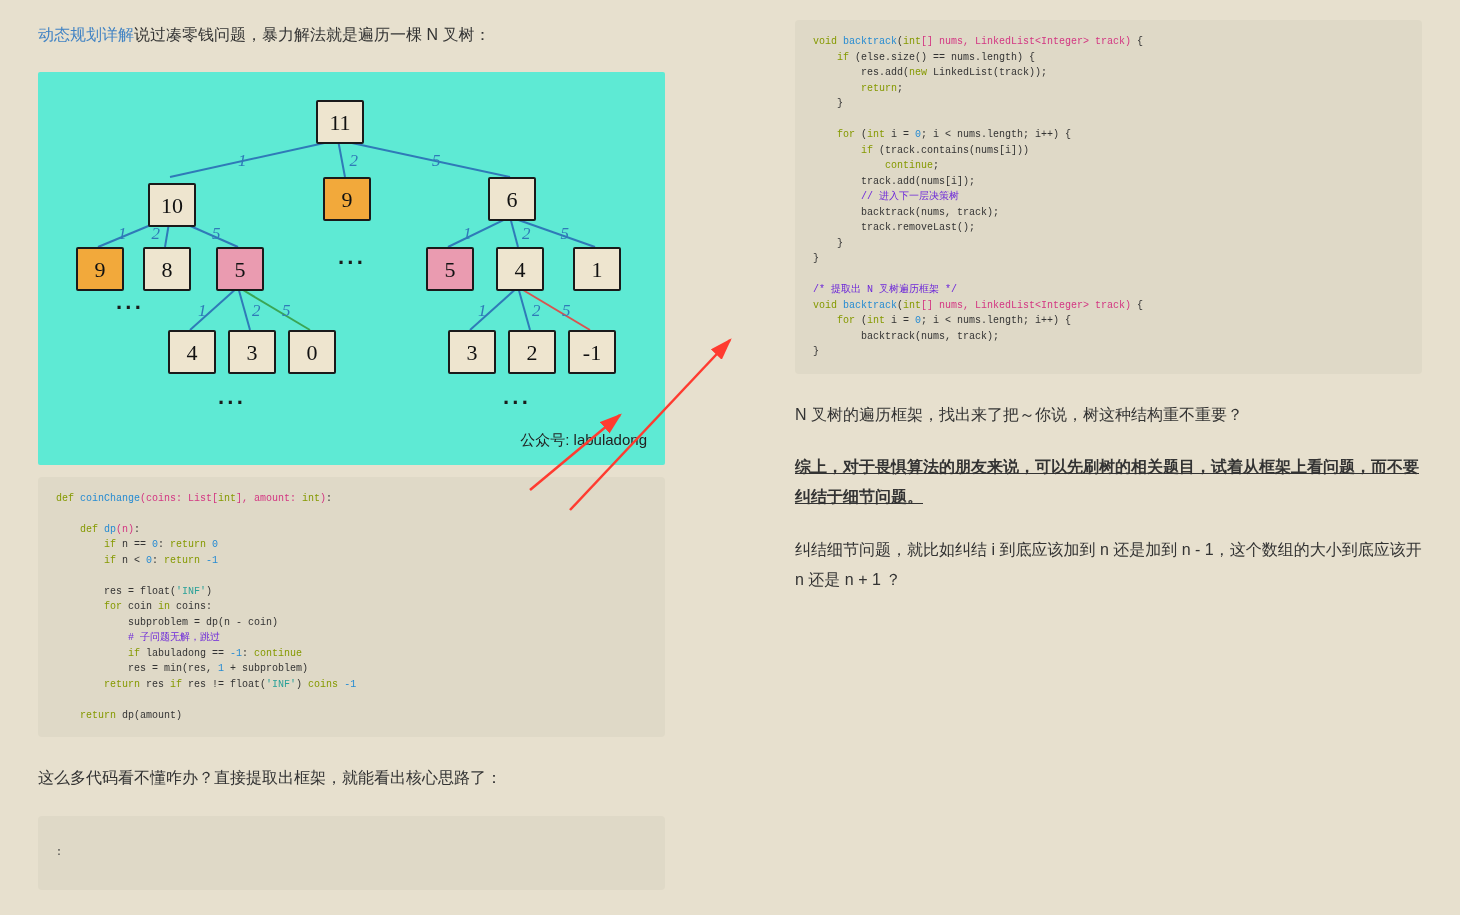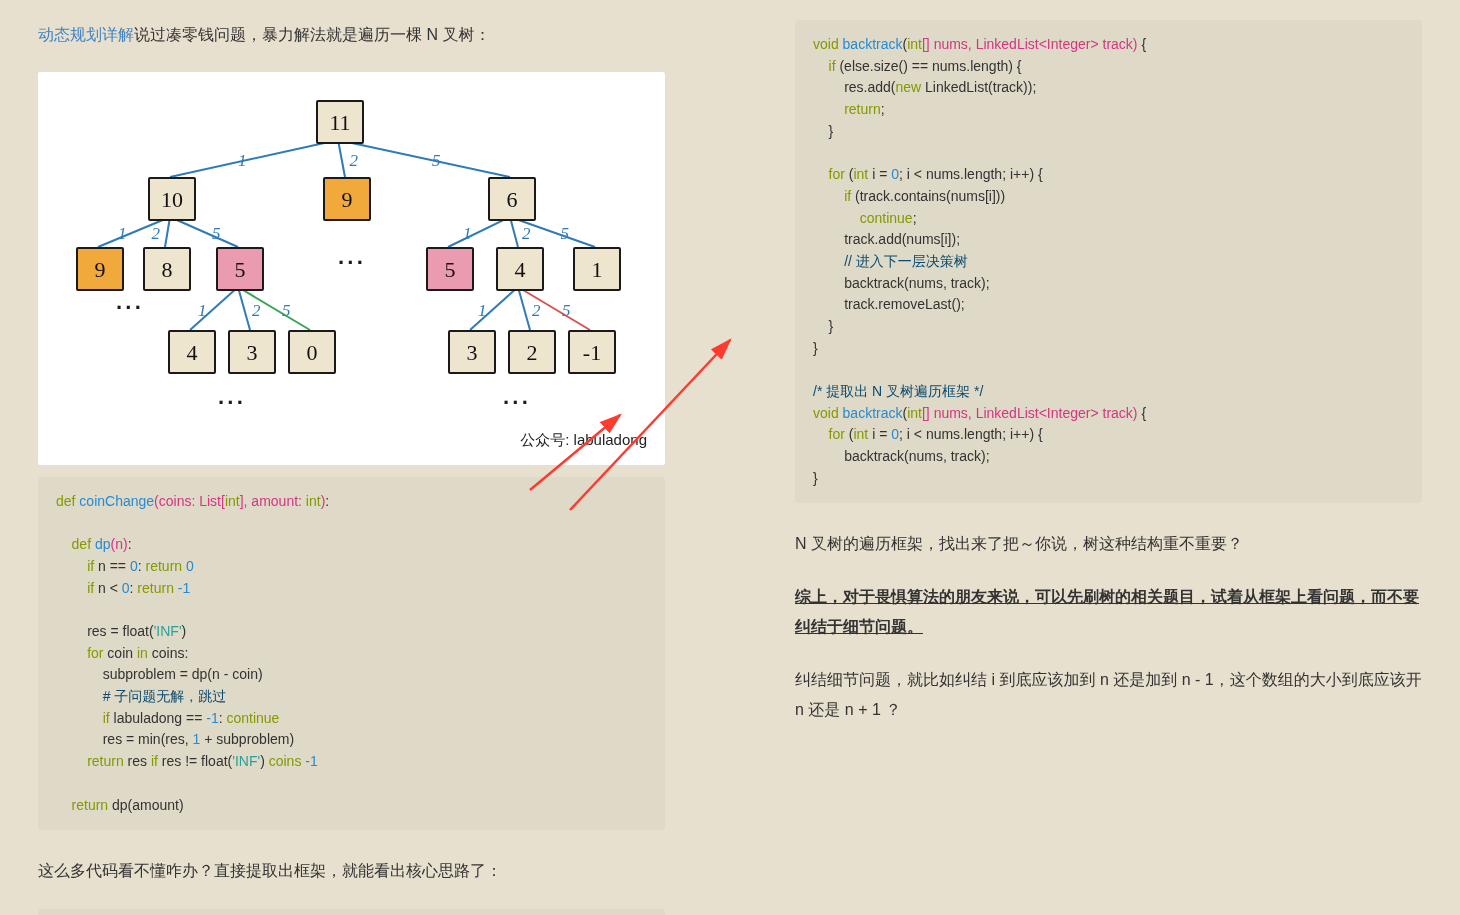--- a/index.html
+++ b/index.html
@@ -1,29 +1,29 @@
 <!DOCTYPE html>
 <html><head>
 <meta charset="utf-8">
 <style>
   html,body{margin:0;padding:0;background:#e7e0ce;font-family:"Helvetica Neue",Arial,"PingFang SC","Hiragino Sans GB","Microsoft YaHei",sans-serif;color:#333;font-size:16px;line-height:1.9;}
   .page{display:flex;gap:130px;padding:20px 38px 40px 38px;max-width:1460px;box-sizing:border-box;position:relative;}
   .col{flex:1;min-width:0;}
   a.link{color:#4183c4;text-decoration:none;}
   p{margin:0 0 22px 0;}
   .bold{font-weight:700;text-decoration:underline;}
-  .codeblock{background:#dfd9c7;border-radius:4px;padding:14px 18px;font-family:Liberation Sans, sans-serif;font-size:14px;line-height:1.55;white-space:pre;overflow-x:auto;margin:0 0 26px 0;color:#333;}
+  .codeblock{background:#dfd9c7;border-radius:4px;padding:14px 18px;font-family:Liberation Mono, monospace;font-size:10px;line-height:1.55;white-space:pre;overflow-x:auto;margin:0 0 26px 0;color:#333;}
   .tok-kw{color:#859900;}
   .tok-fn{color:#268bd2;}
   .tok-arg{color:#d33682;}
   .tok-num{color:#268bd2;}
   .tok-str{color:#2aa198;}
-  .tok-cm{color:#0c4a6e;font-style:normal;}
+  .tok-cm{color:#6d28d9;font-style:normal;}
   
-  .tree-wrap{background:#ffffff;border-radius:2px;padding:10px 10px 4px 10px;margin-bottom:12px;}
+  .tree-wrap{background:#5eead4;border-radius:2px;padding:10px 10px 4px 10px;margin-bottom:12px;}
   .tree{position:relative;height:340px;}
   .node{position:absolute;width:44px;height:40px;border:2.5px solid #1a1a1a;background:#eee5cf;display:flex;align-items:center;justify-content:center;font-family:Georgia,'Times New Roman',serif;font-size:22px;font-weight:400;color:#111;border-radius:2px;}
   .node.orange{background:#f2a93b;}
   .node.pink{background:#ea9bb0;}
   .edge-lbl{position:absolute;font-family:Georgia,'Times New Roman',serif;font-size:17px;color:#2f7ab8;font-style:italic;}
   .dots{position:absolute;font-size:22px;font-weight:700;letter-spacing:2px;color:#1a1a1a;}
   .credit{text-align:right;font-size:15px;color:#222;padding:4px 8px 6px 0;}
   svg.lines{position:absolute;top:0;left:0;width:100%;height:100%;}
   
   .arrows{position:absolute;pointer-events:none;}
@@ -62,21 +62,21 @@
             <line x1="462" y1="135" x2="470" y2="165" stroke="#2f7ab8" stroke-width="2"></line>
             <line x1="462" y1="135" x2="547" y2="165" stroke="#2f7ab8" stroke-width="2"></line>
             <line x1="190" y1="205" x2="142" y2="248" stroke="#2f7ab8" stroke-width="2"></line>
             <line x1="190" y1="205" x2="202" y2="248" stroke="#2f7ab8" stroke-width="2"></line>
             <line x1="190" y1="205" x2="262" y2="248" stroke="#3aa655" stroke-width="2"></line>
             <line x1="470" y1="205" x2="422" y2="248" stroke="#2f7ab8" stroke-width="2"></line>
             <line x1="470" y1="205" x2="482" y2="248" stroke="#2f7ab8" stroke-width="2"></line>
             <line x1="470" y1="205" x2="542" y2="248" stroke="#d9534f" stroke-width="2"></line>
           </svg>
       <div class="node " style="left: 268px; top: 18px;">11</div>
-          <div class="node " style="left: 100px; top: 95px;">10</div>
+          <div class="node " style="left: 100px; top: 101px;">10</div>
           <div class="node orange" style="left: 275px; top: 95px;">9</div>
           <div class="node " style="left: 440px; top: 95px;">6</div>
           <div class="node orange" style="left: 28px; top: 165px;">9</div>
           <div class="node " style="left: 95px; top: 165px;">8</div>
           <div class="node pink" style="left: 168px; top: 165px;">5</div>
           <div class="node pink" style="left: 378px; top: 165px;">5</div>
           <div class="node " style="left: 448px; top: 165px;">4</div>
           <div class="node " style="left: 525px; top: 165px;">1</div>
           <div class="node " style="left: 120px; top: 248px;">4</div>
           <div class="node " style="left: 180px; top: 248px;">3</div>

